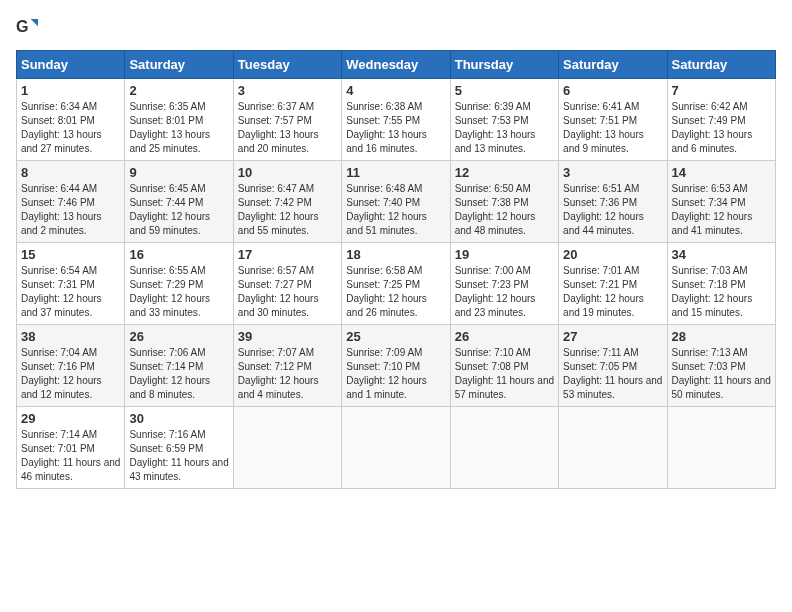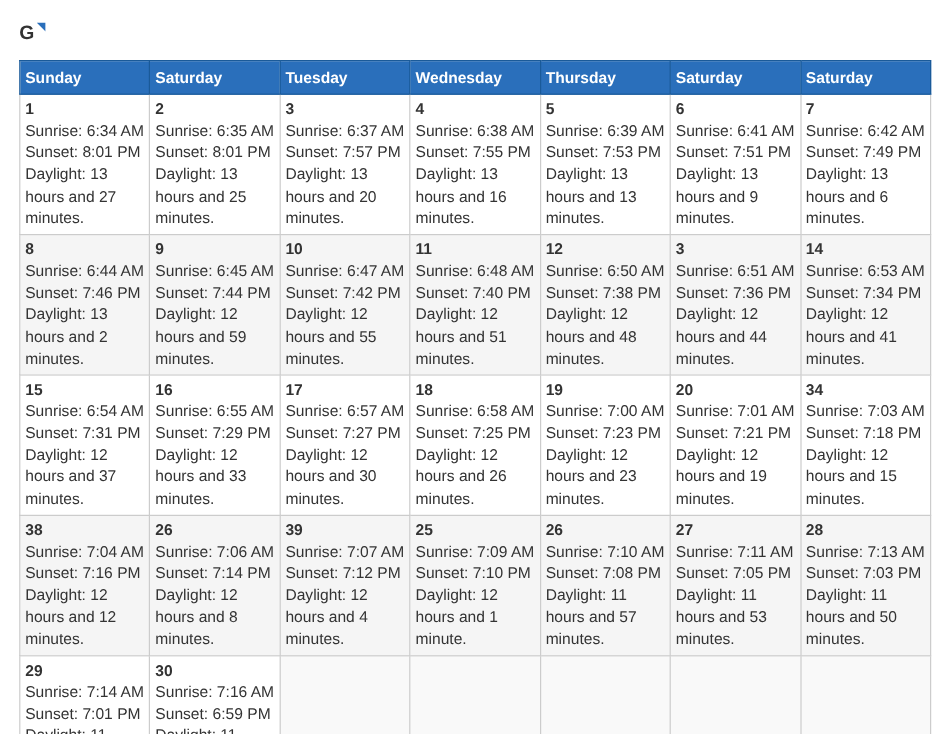--- a/index.html
+++ b/index.html
@@ -62,21 +62,21 @@
     tbody tr:nth-child(even) td {
       background: #f5f5f5;
     }
     .day-number {
       font-size: 13px;
       font-weight: bold;
       color: #333;
       margin-bottom: 2px;
     }
     .day-info {
-      font-size: 13px;
+      font-size: 10px;
       color: #333;
       line-height: 1.4;
     }
     .empty-cell {
       background: #f9f9f9 !important;
     }
   </style>
 </head>
 <body>
 

